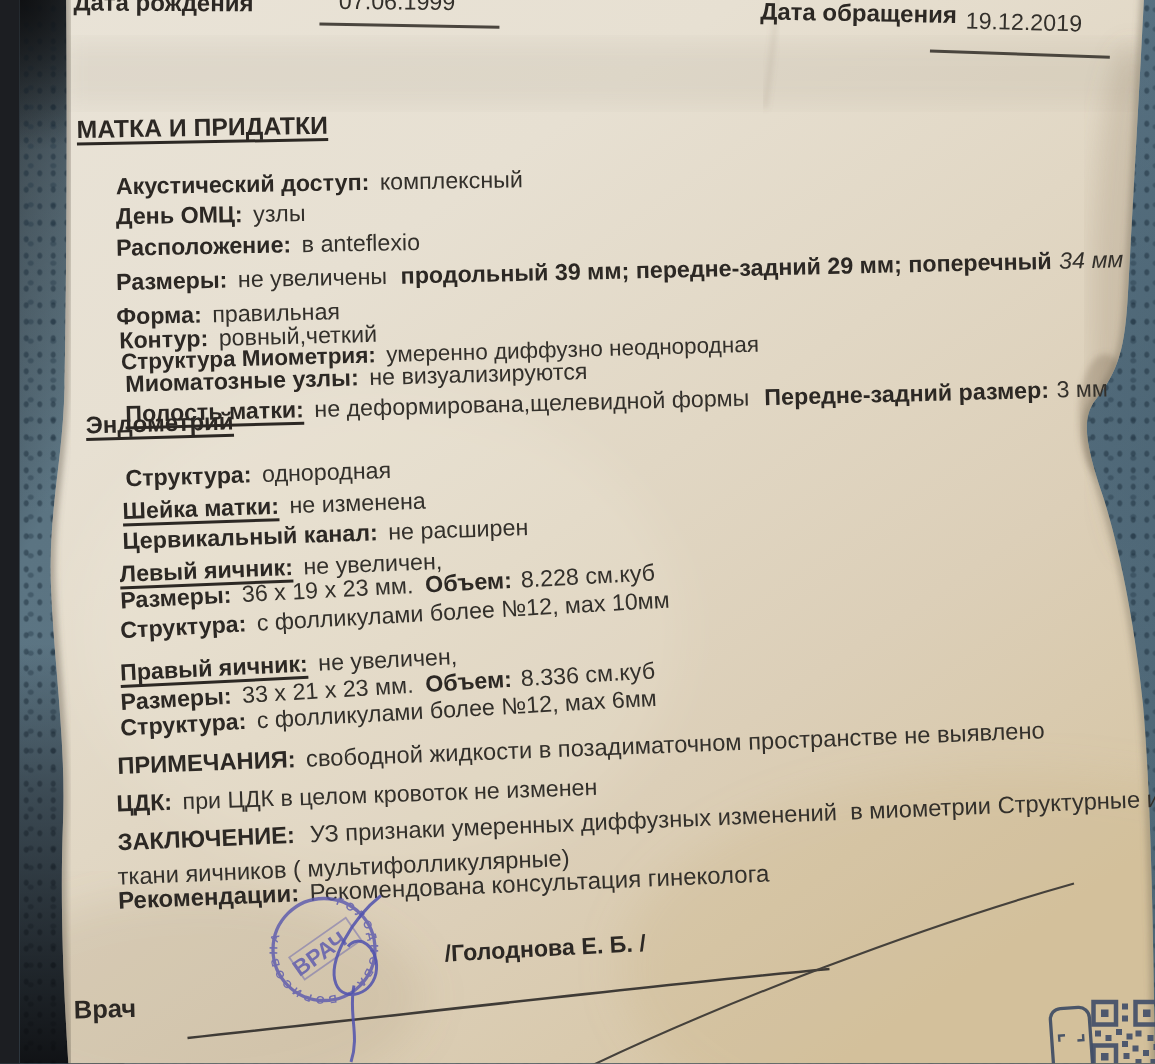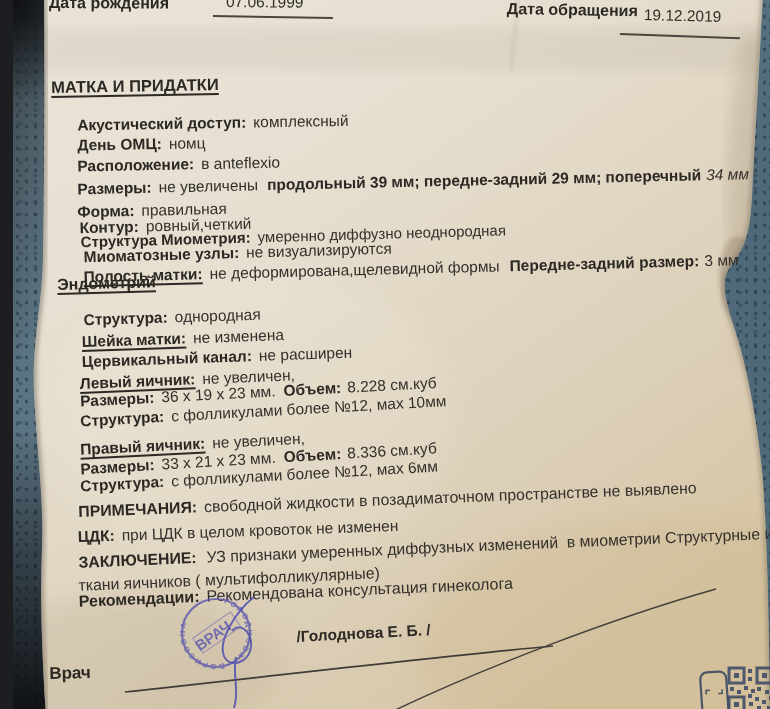--- a/index.html
+++ b/index.html
@@ -95,21 +95,21 @@
     <div class="ln" style="left:631px;top:6px;transform:rotate(1.5deg)">19.12.2019</div>
     <div class="rule" style="left:607px;top:33px;width:120px;transform:rotate(2deg)"></div>
 
     <div class="ln b u" style="left:38px;top:78px;font-size:16.5px;transform:rotate(-1deg)">МАТКА И ПРИДАТКИ</div>
 
     <div class="ln" style="left:38px;top:99px;transform:rotate(-1deg)">
       <span class="b lbl">Акустический доступ:</span><span>комплексный</span>
     </div>
 
     <div class="ln" style="left:38px;top:119px;transform:rotate(-1deg)">
-      <span class="b lbl">День ОМЦ:</span><span>номц</span>
+      <span class="b lbl">День ОМЦ:</span><span>узлы</span>
     </div>
 
     <div class="ln" style="left:38px;top:140px;transform:rotate(-1.1deg)">
       <span class="b lbl">Расположение:</span><span>в anteflexio</span>
     </div>
 
     <div class="ln" style="left:38px;top:163px;transform:rotate(-1.3deg)">
       <span class="b lbl">Размеры:</span><span>не увеличены</span><span class="b" style="margin-left:9px">продольный 39 мм; передне-задний 29 мм; поперечный</span><span class="i" style="margin-left:5px">34 мм</span>
     </div>
 

